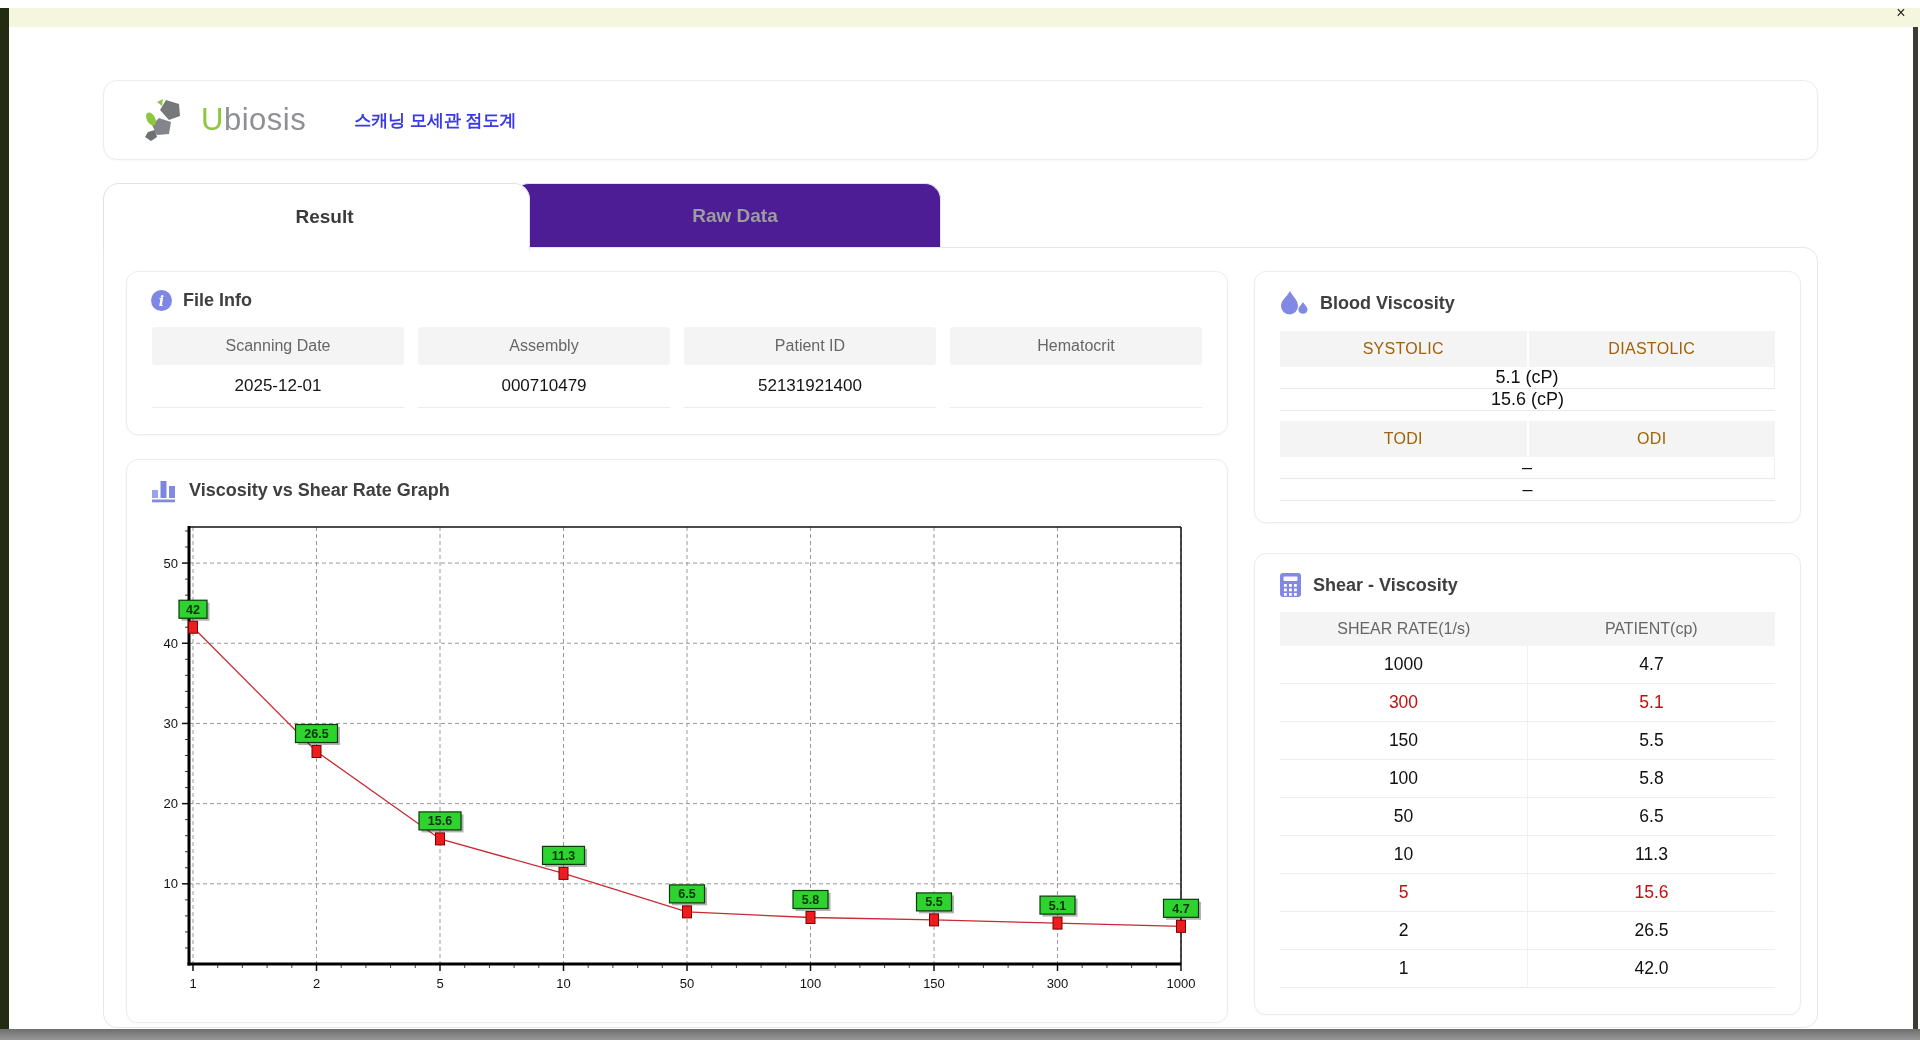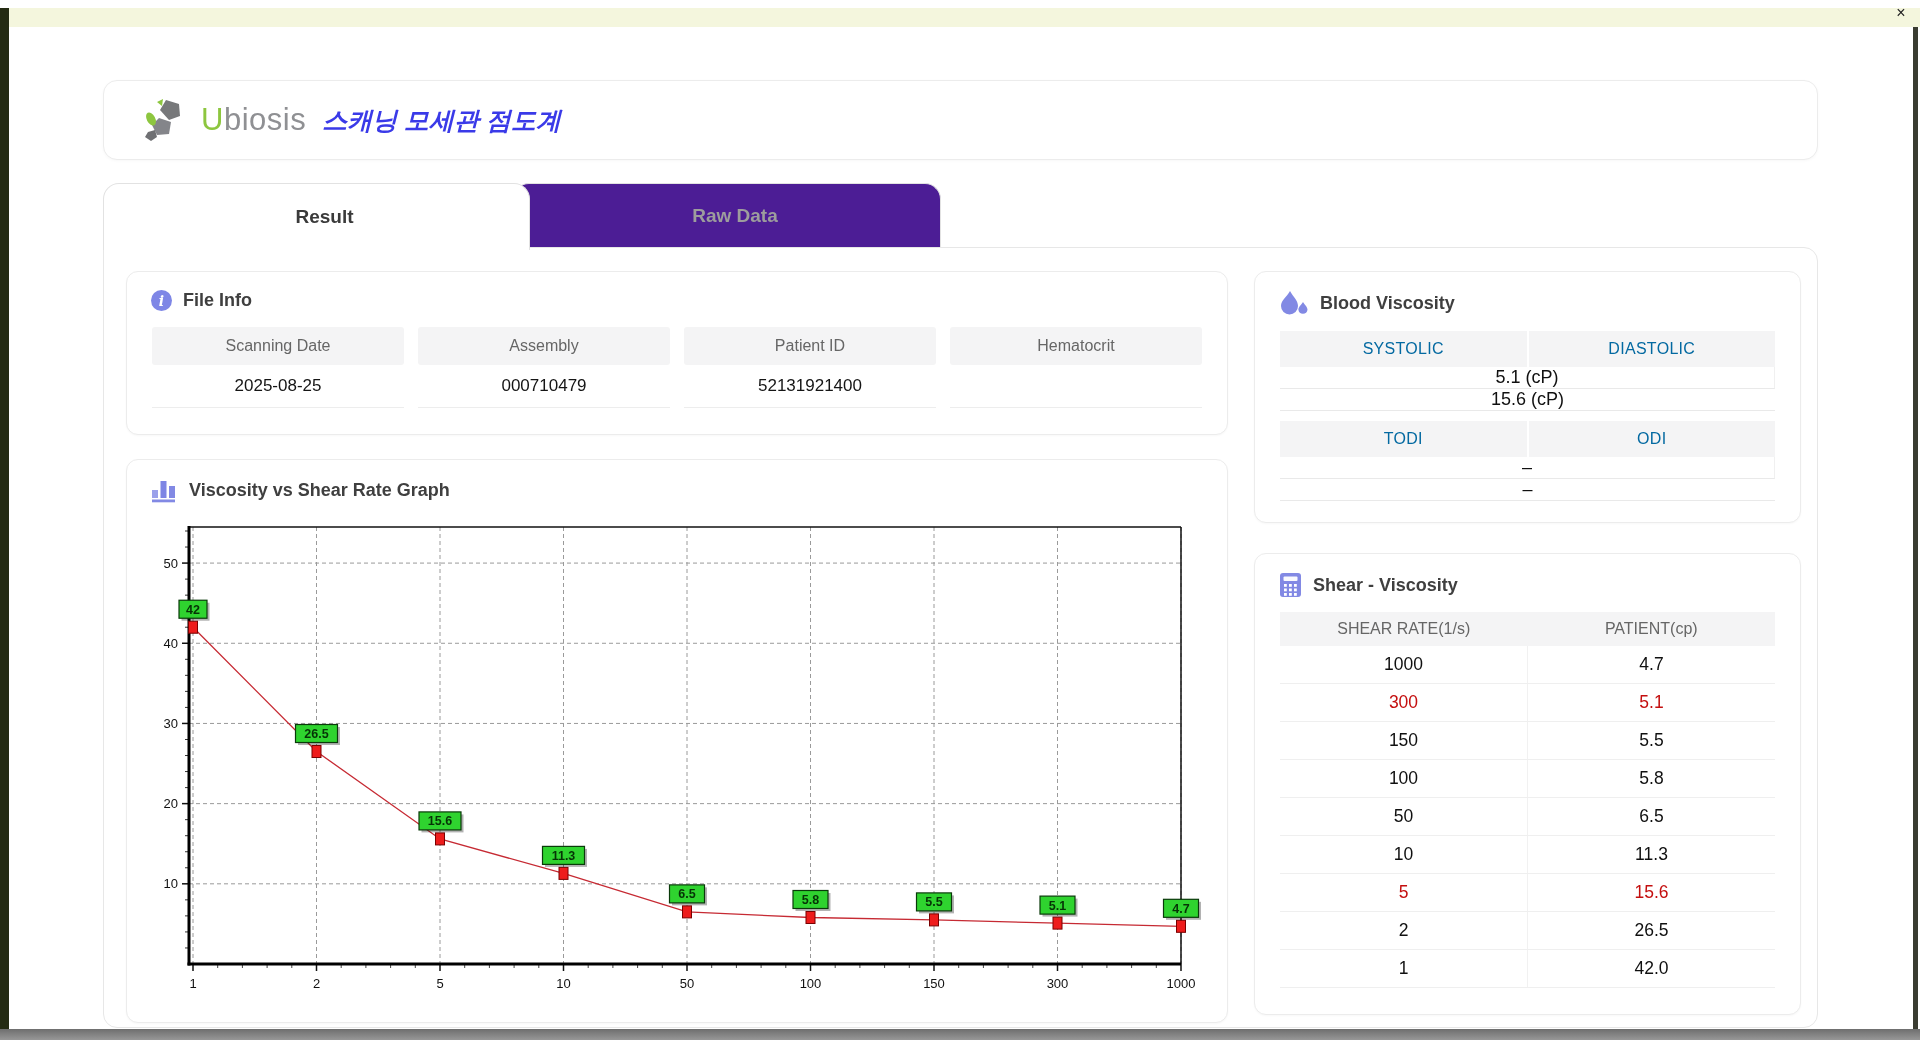--- a/index.html
+++ b/index.html
@@ -15,21 +15,21 @@
   .frame-bottom{position:absolute;left:0;top:1029px;width:1920px;height:11px;background:linear-gradient(#6e6e6e,#979797);}
   .close-btn{position:absolute;left:1888px;top:1px;width:26px;height:24px;font-size:16px;color:#222;
     text-align:center;line-height:24px;cursor:pointer;z-index:10;}
 
   
   .header-card{position:absolute;left:103px;top:80px;width:1713px;height:78px;background:#fff;
     border:1px solid #ececec;border-radius:14px;display:flex;align-items:center;box-shadow:0 1px 3px rgba(0,0,0,.03);}
   .logo{display:flex;align-items:center;margin-left:38px;}
   .logo-text{font-size:31px;color:#8f9093;letter-spacing:.5px;margin-left:7px;}
   .logo-text .u{color:#8dc63f;}
-  .app-title{margin-left:16px;font-size:25px;font-weight:bold;color:#3a3ae8;font-style:italic;}
+  .app-title{margin-left:48px;font-size:17px;font-weight:bold;color:#3a3ae8;}
 
   
   .tab{position:absolute;top:183px;border:1px solid #e2e2e2;border-bottom:none;border-radius:16px 16px 0 0;
     display:flex;align-items:center;justify-content:center;font-size:19px;font-weight:bold;cursor:pointer;padding-left:16px;}
   .tab-result{left:103px;width:409px;height:66px;background:#fff;color:#3a3a3a;z-index:3;}
   .tab-raw{left:513px;width:410px;height:64px;background:#4c1d95;color:#9d9d9d;z-index:0;}
 
   
   .panel{position:absolute;left:103px;top:247px;width:1713px;height:779px;background:#fff;
     border:1px solid #e7e7e7;border-radius:0 14px 14px 14px;z-index:1;}
@@ -48,21 +48,21 @@
   .file-col{flex:1;}
   .fi-head{height:38px;background:#f4f4f5;border-radius:3px;display:flex;align-items:center;justify-content:center;
     font-size:16px;color:#666;}
   .fi-val{height:42px;display:flex;align-items:center;justify-content:center;font-size:17px;color:#151515;
     border-bottom:1px solid #ededed;}
 
   
   .bv-table{margin:14px 25px 0;}
   .bv-row{display:flex;gap:2px;}
   .bv-h{flex:1;height:36px;background:#f4f4f5;display:flex;align-items:center;justify-content:center;
-    font-size:16px;color:#0369a1;letter-spacing:.3px;}
+    font-size:16px;color:#a16207;letter-spacing:.3px;}
   .bv-vrow{display:flex;flex-direction:column;}
   .bv-v{flex:1;height:44px;display:flex;align-items:center;justify-content:center;font-size:18px;color:#101010;
     border-bottom:1px solid #e9e9e9;}
   .bv-v.sep{border-right:1px solid #f0f0f0;}
   .bv-gap{height:10px;}
 
   
   .sv-table{margin:14px 25px 0;}
   .sv-head{display:flex;gap:0;}
   .sv-hcell{flex:1;height:34px;background:#f4f4f5;display:flex;align-items:center;justify-content:center;
@@ -105,21 +105,21 @@
 <div class="panel">
 
   <div class="card" id="file-info-card">
     <div class="card-title">
       <span class="info-icon">i</span>
       <span>File Info</span>
     </div>
     <div class="file-grid">
       <div class="file-col">
         <div class="fi-head">Scanning Date</div>
-        <div class="fi-val">2025-08-25</div>
+        <div class="fi-val">2025-12-01</div>
       </div>
       <div class="file-col">
         <div class="fi-head">Assembly</div>
         <div class="fi-val">000710479</div>
       </div>
       <div class="file-col">
         <div class="fi-head">Patient ID</div>
         <div class="fi-val">52131921400</div>
       </div>
       <div class="file-col">

